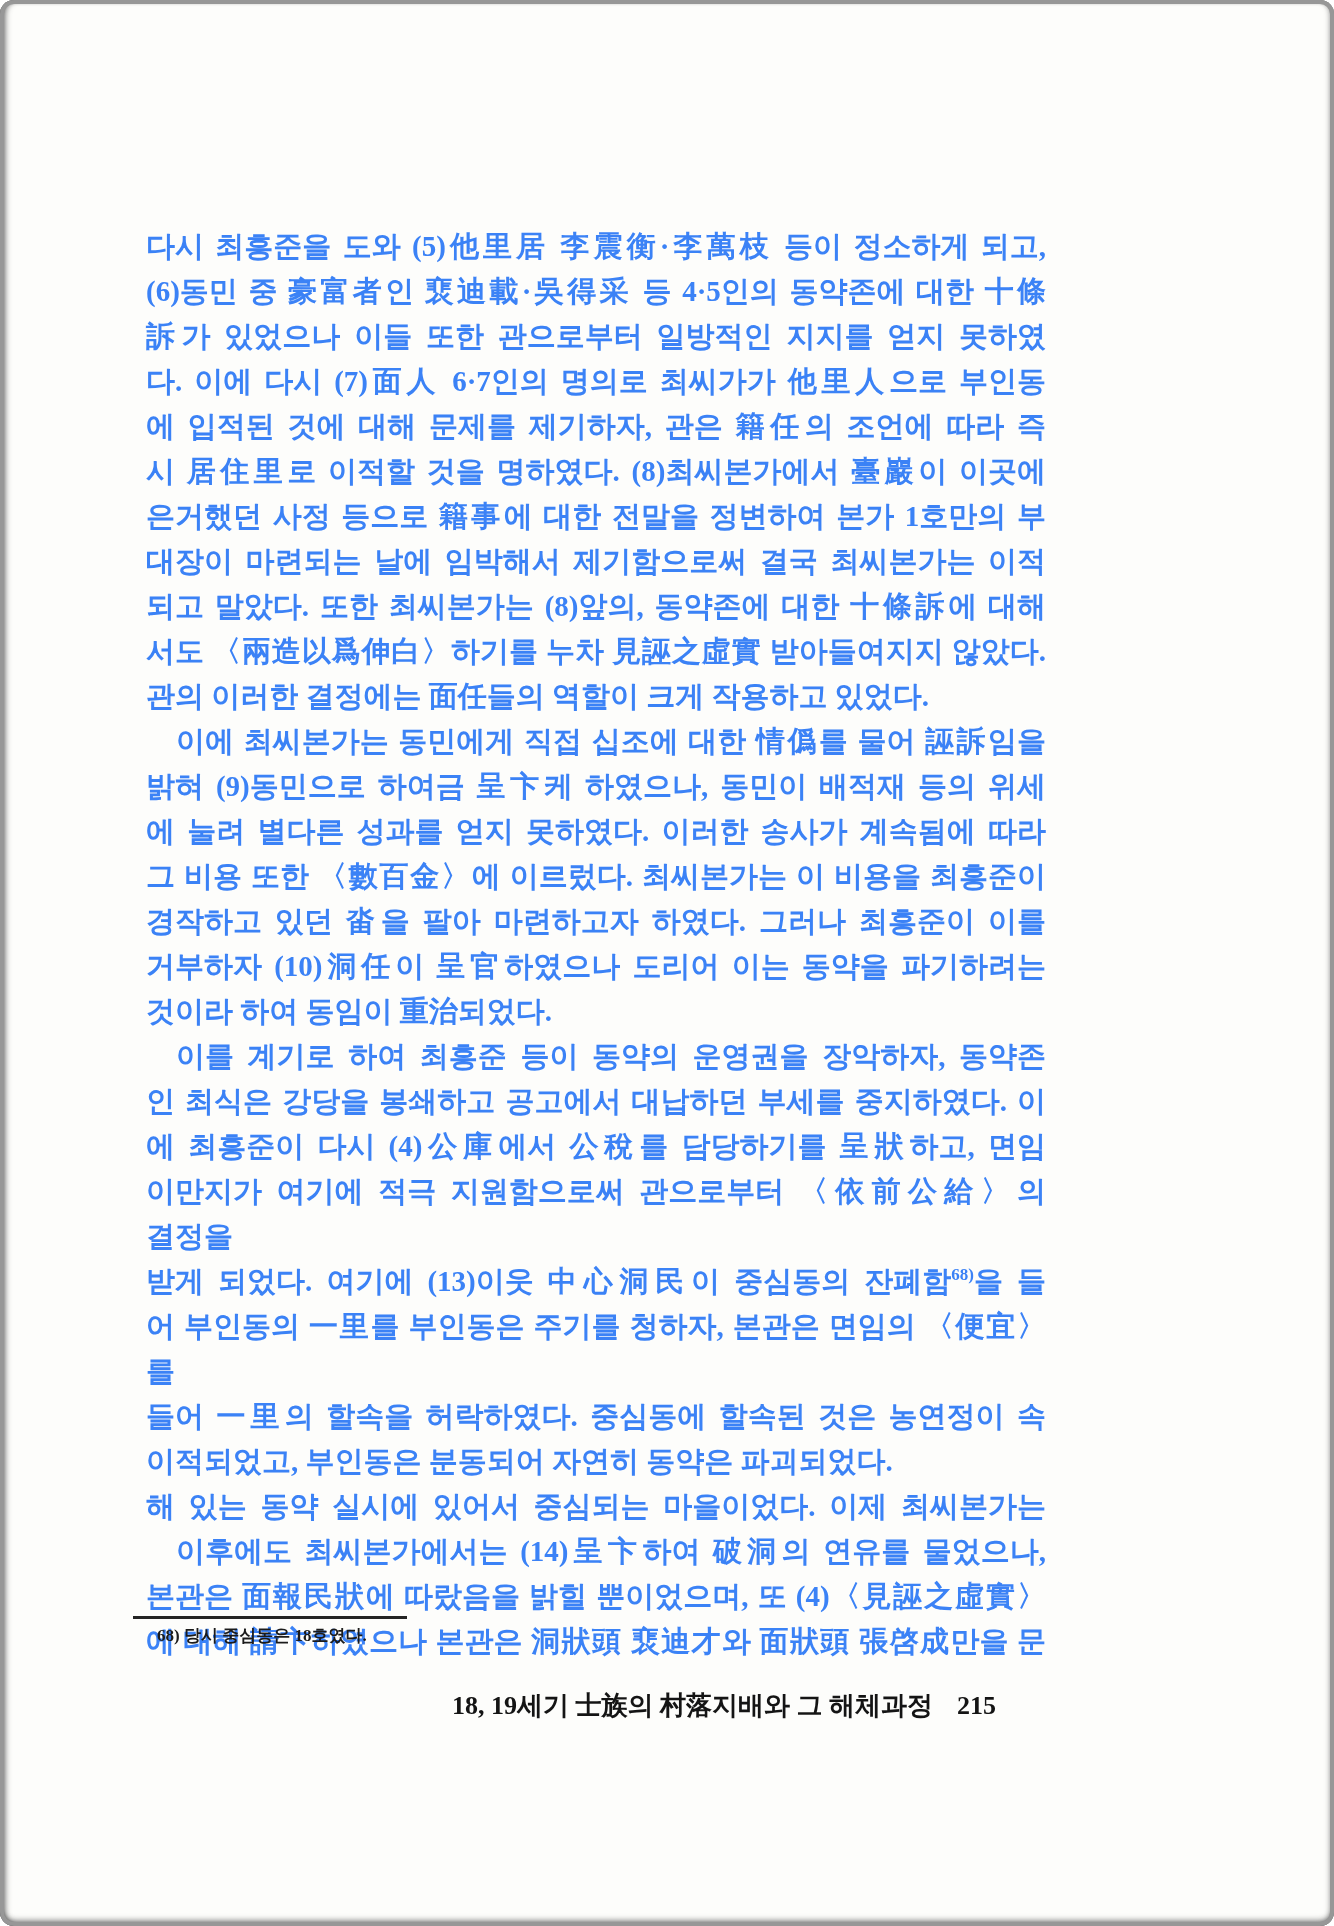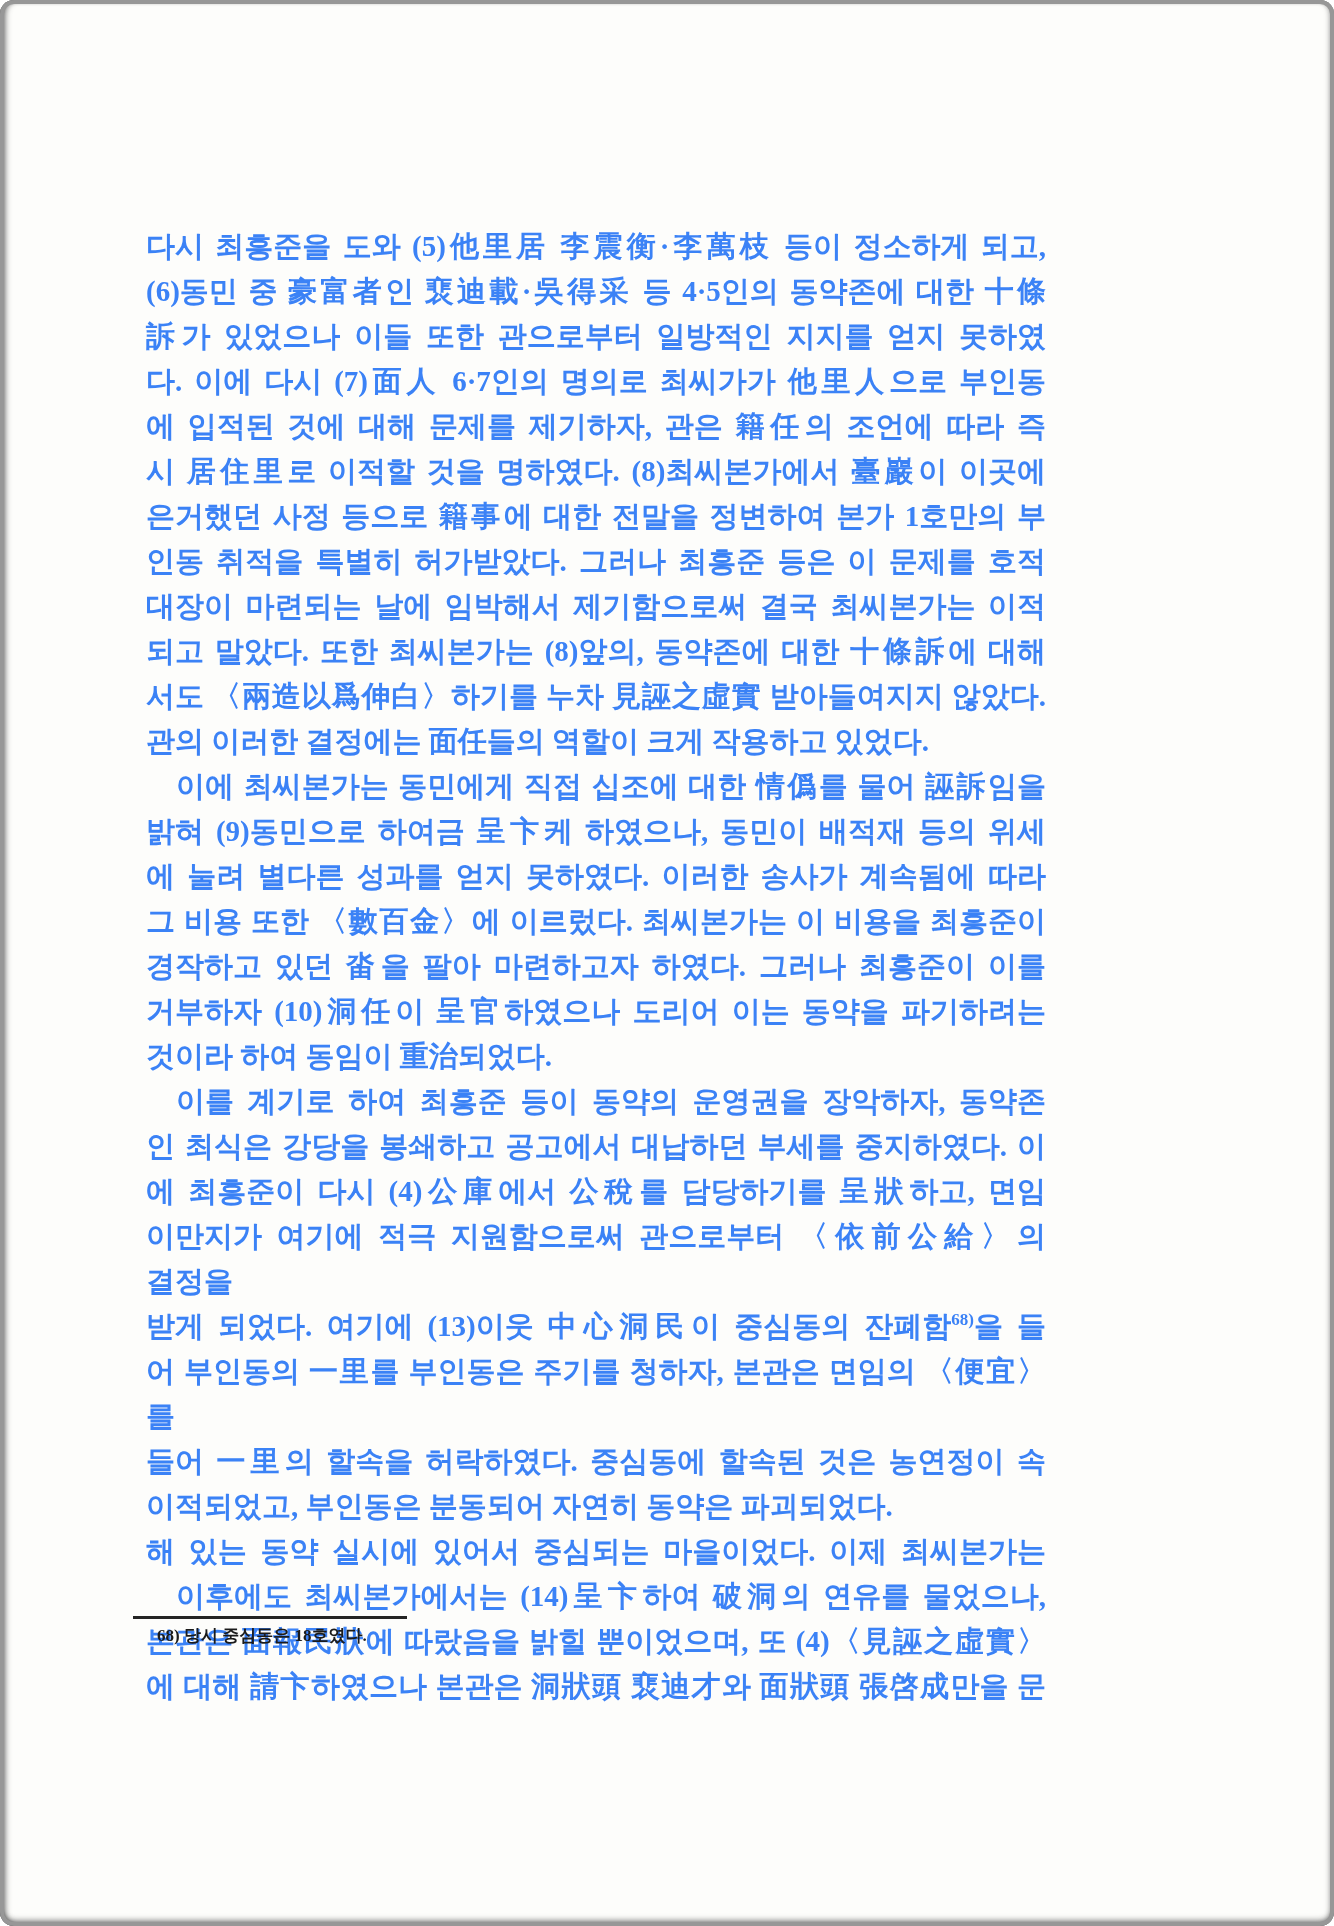--- a/index.html
+++ b/index.html
@@ -48,21 +48,20 @@
 <div class="page">
 
   <div class="body-text" id="bodyText">
       <div class="line j">다시 최흥준을 도와 (5)他里居 李震衡·李萬枝 등이 정소하게 되고,</div>
       <div class="line j">(6)동민 중 豪富者인 裵迪載·吳得采 등 4·5인의 동약존에 대한 十條</div>
       <div class="line j">訴가 있었으나 이들 또한 관으로부터 일방적인 지지를 얻지 못하였</div>
       <div class="line j">다. 이에 다시 (7)面人 6·7인의 명의로 최씨가가 他里人으로 부인동</div>
       <div class="line j">에 입적된 것에 대해 문제를 제기하자, 관은 籍任의 조언에 따라 즉</div>
       <div class="line j">시 居住里로 이적할 것을 명하였다. (8)최씨본가에서 臺巖이 이곳에</div>
       <div class="line j">은거했던 사정 등으로 籍事에 대한 전말을 정변하여 본가 1호만의 부</div>
-      <div class="line j">인동 취적을 특별히 허가받았다. 그러나 최흥준 등은 이 문제를 호적</div>
       <div class="line j">대장이 마련되는 날에 임박해서 제기함으로써 결국 최씨본가는 이적</div>
       <div class="line j">되고 말았다. 또한 최씨본가는 (8)앞의, 동약존에 대한 十條訴에 대해</div>
       <div class="line j">서도 〈兩造以爲伸白〉하기를 누차 見誣之虛實 받아들여지지 않았다.</div>
       <div class="line">관의 이러한 결정에는 面任들의 역할이 크게 작용하고 있었다.</div>
       <div class="line j ind">이에 최씨본가는 동민에게 직접 십조에 대한 情僞를 물어 誣訴임을</div>
       <div class="line j">밝혀 (9)동민으로 하여금 呈卞케 하였으나, 동민이 배적재 등의 위세</div>
       <div class="line j">에 눌려 별다른 성과를 얻지 못하였다. 이러한 송사가 계속됨에 따라</div>
       <div class="line j">그 비용 또한 〈數百金〉에 이르렀다. 최씨본가는 이 비용을 최흥준이</div>
       <div class="line j">경작하고 있던 畓을 팔아 마련하고자 하였다. 그러나 최흥준이 이를</div>
       <div class="line j">거부하자 (10)洞任이 呈官하였으나 도리어 이는 동약을 파기하려는</div>
@@ -80,14 +79,18 @@
       <div class="line j">본관은 面報民狀에 따랐음을 밝힐 뿐이었으며, 또 (4)〈見誣之虛實〉</div>
       <div class="line j">에 대해 請卞하였으나 본관은 洞狀頭 裵迪才와 面狀頭 張啓成만을 문</div>
     </div>
 
   <div class="footnote-rule"></div>
 
   <div class="footnote">
     <span>68) 당시 중심동은 18호였다.</span>
   </div>
 
+  <div class="running-footer">
+    <span>18, 19세기 士族의 村落지배와 그 해체과정</span>
+    <span>215</span>
+  </div>
 
 </div>
 
 </body></html>

